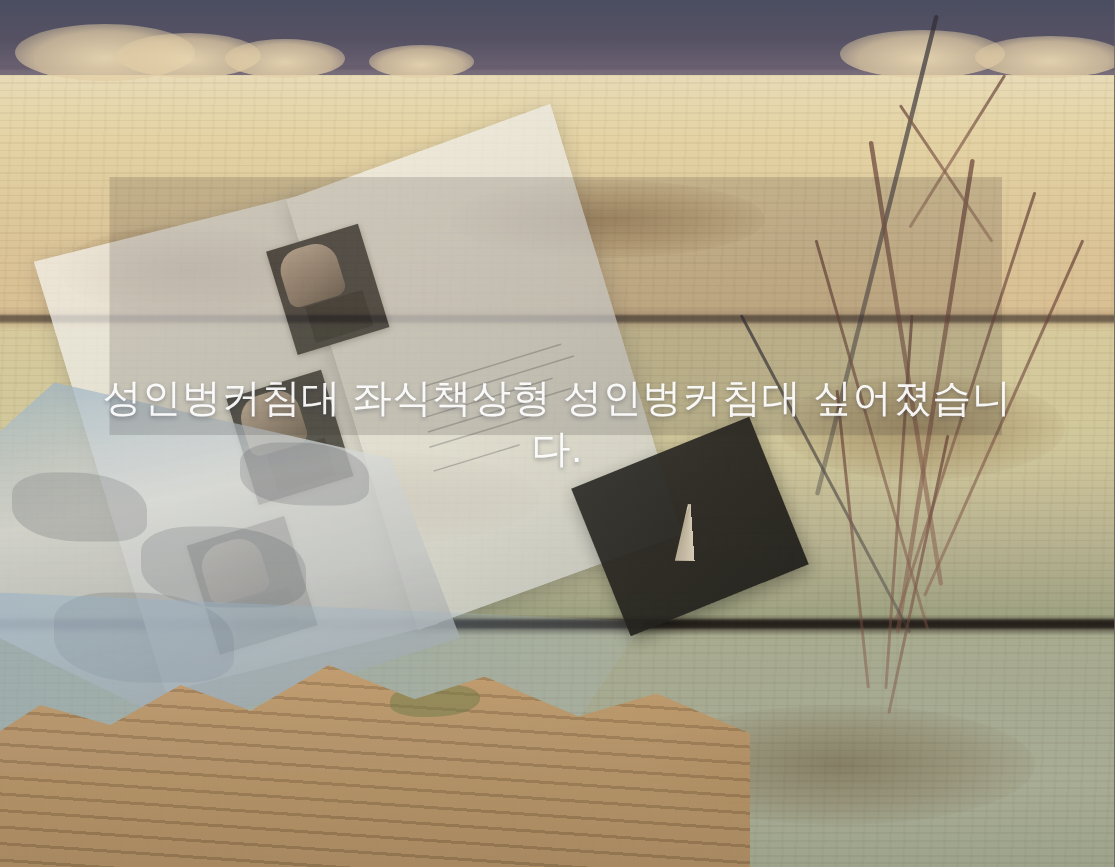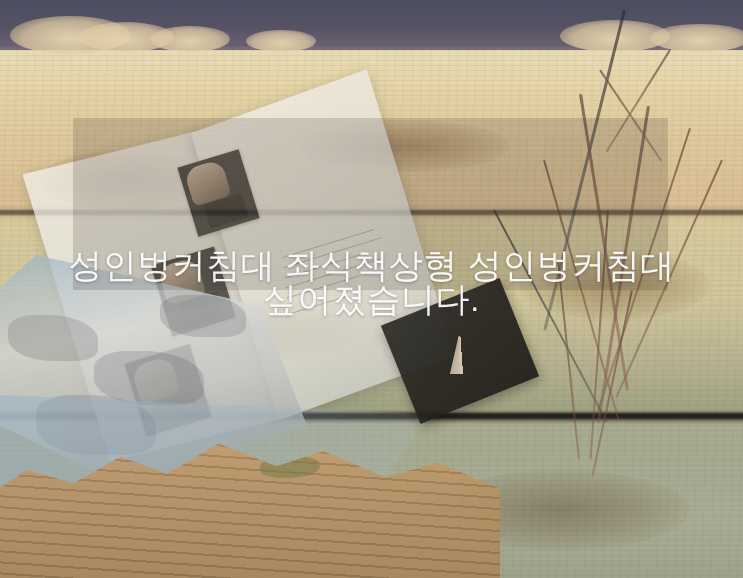--- a/index.html
+++ b/index.html
@@ -208,21 +208,21 @@
   
   .tint-rect{
     position:absolute;left:73px;top:118px;width:595px;height:172px;
     background:rgba(46,40,42,.17);
   }
 
   
   .caption{
     position:absolute;left:58px;top:248px;width:627px;
     text-align:center;
-    font-size:34px;
+    font-size:26px;
     line-height:34px;
     letter-spacing:.5px;
     color:rgba(255,255,255,.93);
     text-shadow:0 1px 3px rgba(40,40,60,.35);
     white-space:normal;
     word-break:break-all;
   }
 </style>
 </head>
 <body>

